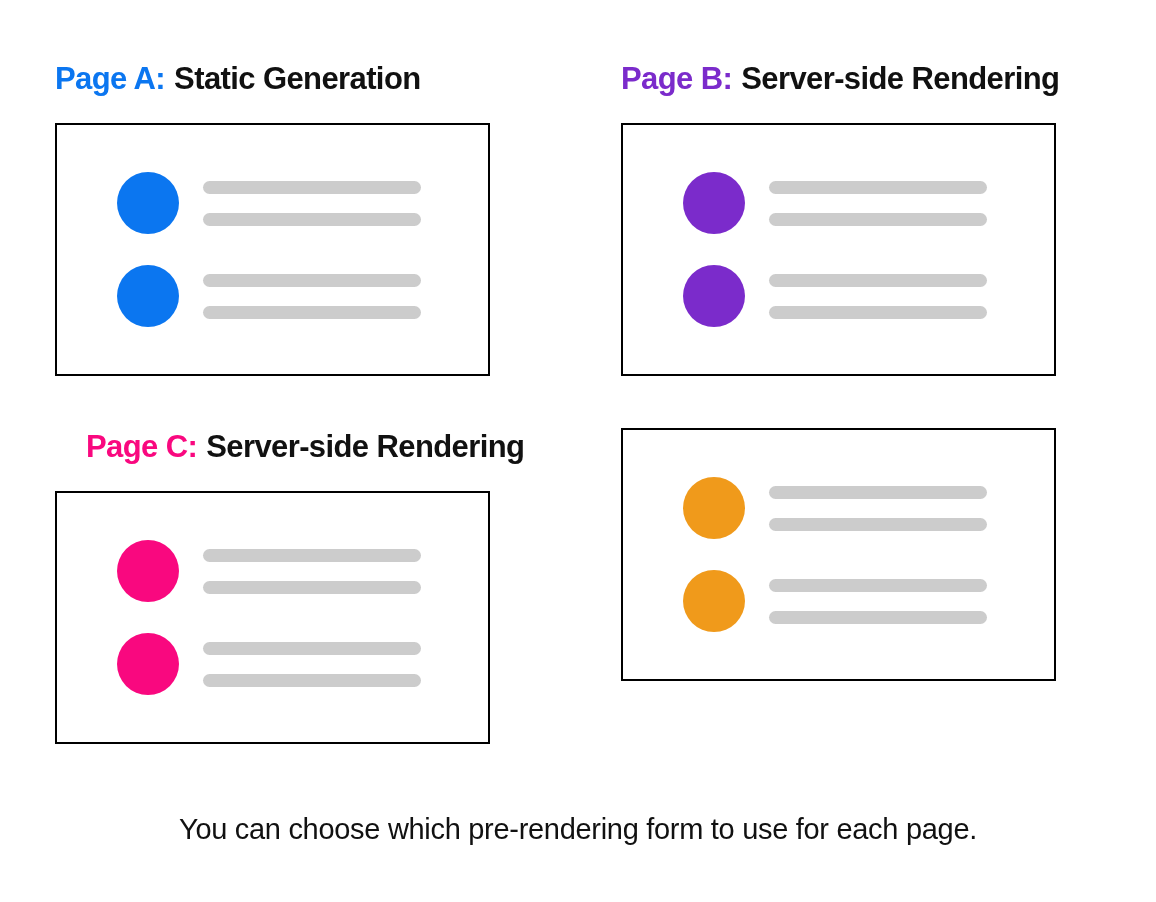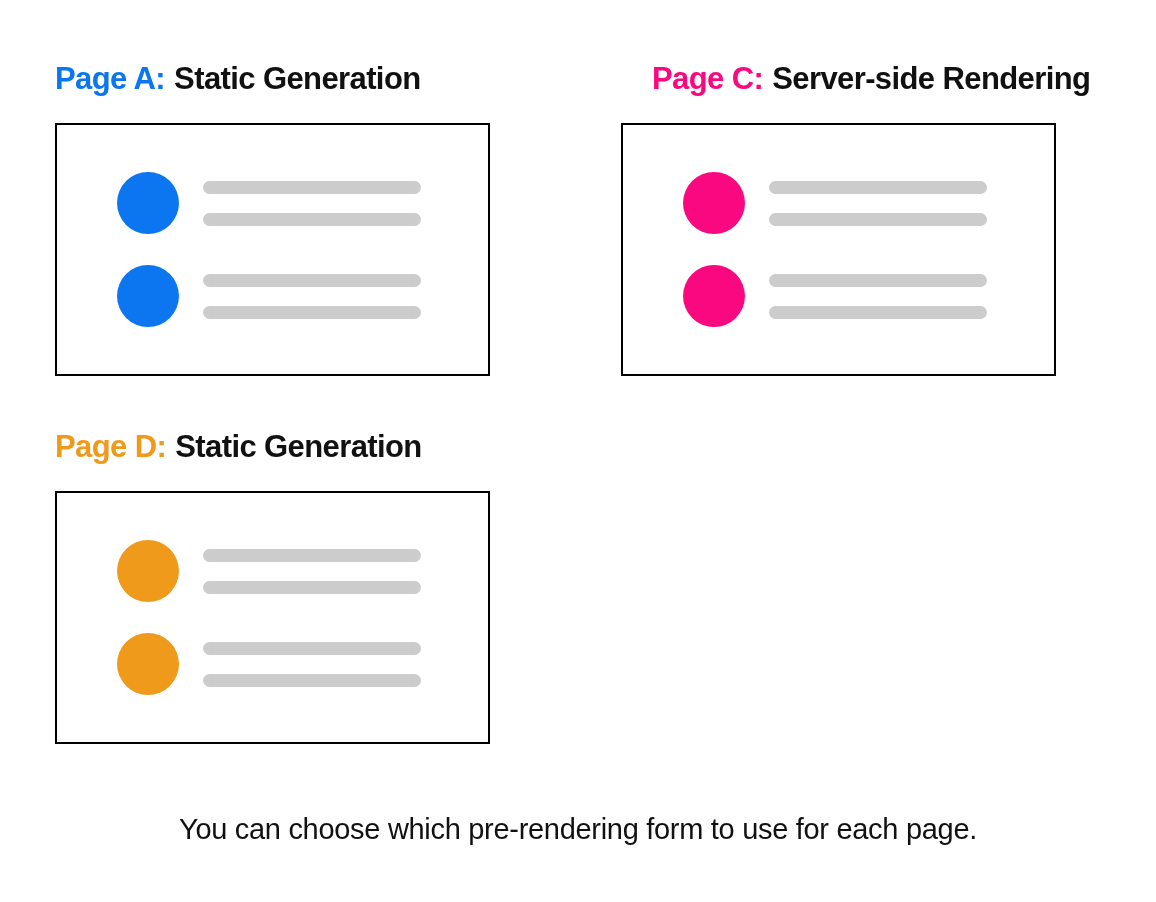--- a/index.html
+++ b/index.html
@@ -101,20 +101,41 @@
         <div class="row">
           <span class="dot" style="background: rgb(11, 118, 240);"></span>
           <span class="bars">
             <span class="bar"></span>
             <span class="bar"></span>
           </span>
         </div>
       </div>
     </section>
 
+    <section class="cell">
+      <h2 class="title">
+        <span class="page-label" style="color: rgb(123, 43, 203);">Page B:</span><span class="method-label">Server-side Rendering</span>
+      </h2>
+      <div class="panel">
+        <div class="row">
+          <span class="dot" style="background: rgb(123, 43, 203);"></span>
+          <span class="bars">
+            <span class="bar"></span>
+            <span class="bar"></span>
+          </span>
+        </div>
+        <div class="row">
+          <span class="dot" style="background: rgb(123, 43, 203);"></span>
+          <span class="bars">
+            <span class="bar"></span>
+            <span class="bar"></span>
+          </span>
+        </div>
+      </div>
+    </section>
 
     <section class="cell">
       <h2 class="title">
         <span class="page-label" style="color: rgb(249, 8, 127); margin-left: 31px;">Page C:</span><span class="method-label">Server-side Rendering</span>
       </h2>
       <div class="panel">
         <div class="row">
           <span class="dot" style="background: rgb(249, 8, 127);"></span>
           <span class="bars">
             <span class="bar"></span>
@@ -125,23 +146,20 @@
           <span class="dot" style="background: rgb(249, 8, 127);"></span>
           <span class="bars">
             <span class="bar"></span>
             <span class="bar"></span>
           </span>
         </div>
       </div>
     </section>
 
     <section class="cell">
-      <h2 class="title">
-        <span class="page-label" style="color: rgb(240, 154, 27);">Page D:</span><span class="method-label">Static Generation</span>
-      </h2>
       <div class="panel">
         <div class="row">
           <span class="dot" style="background: rgb(240, 154, 27);"></span>
           <span class="bars">
             <span class="bar"></span>
             <span class="bar"></span>
           </span>
         </div>
         <div class="row">
           <span class="dot" style="background: rgb(240, 154, 27);"></span>

